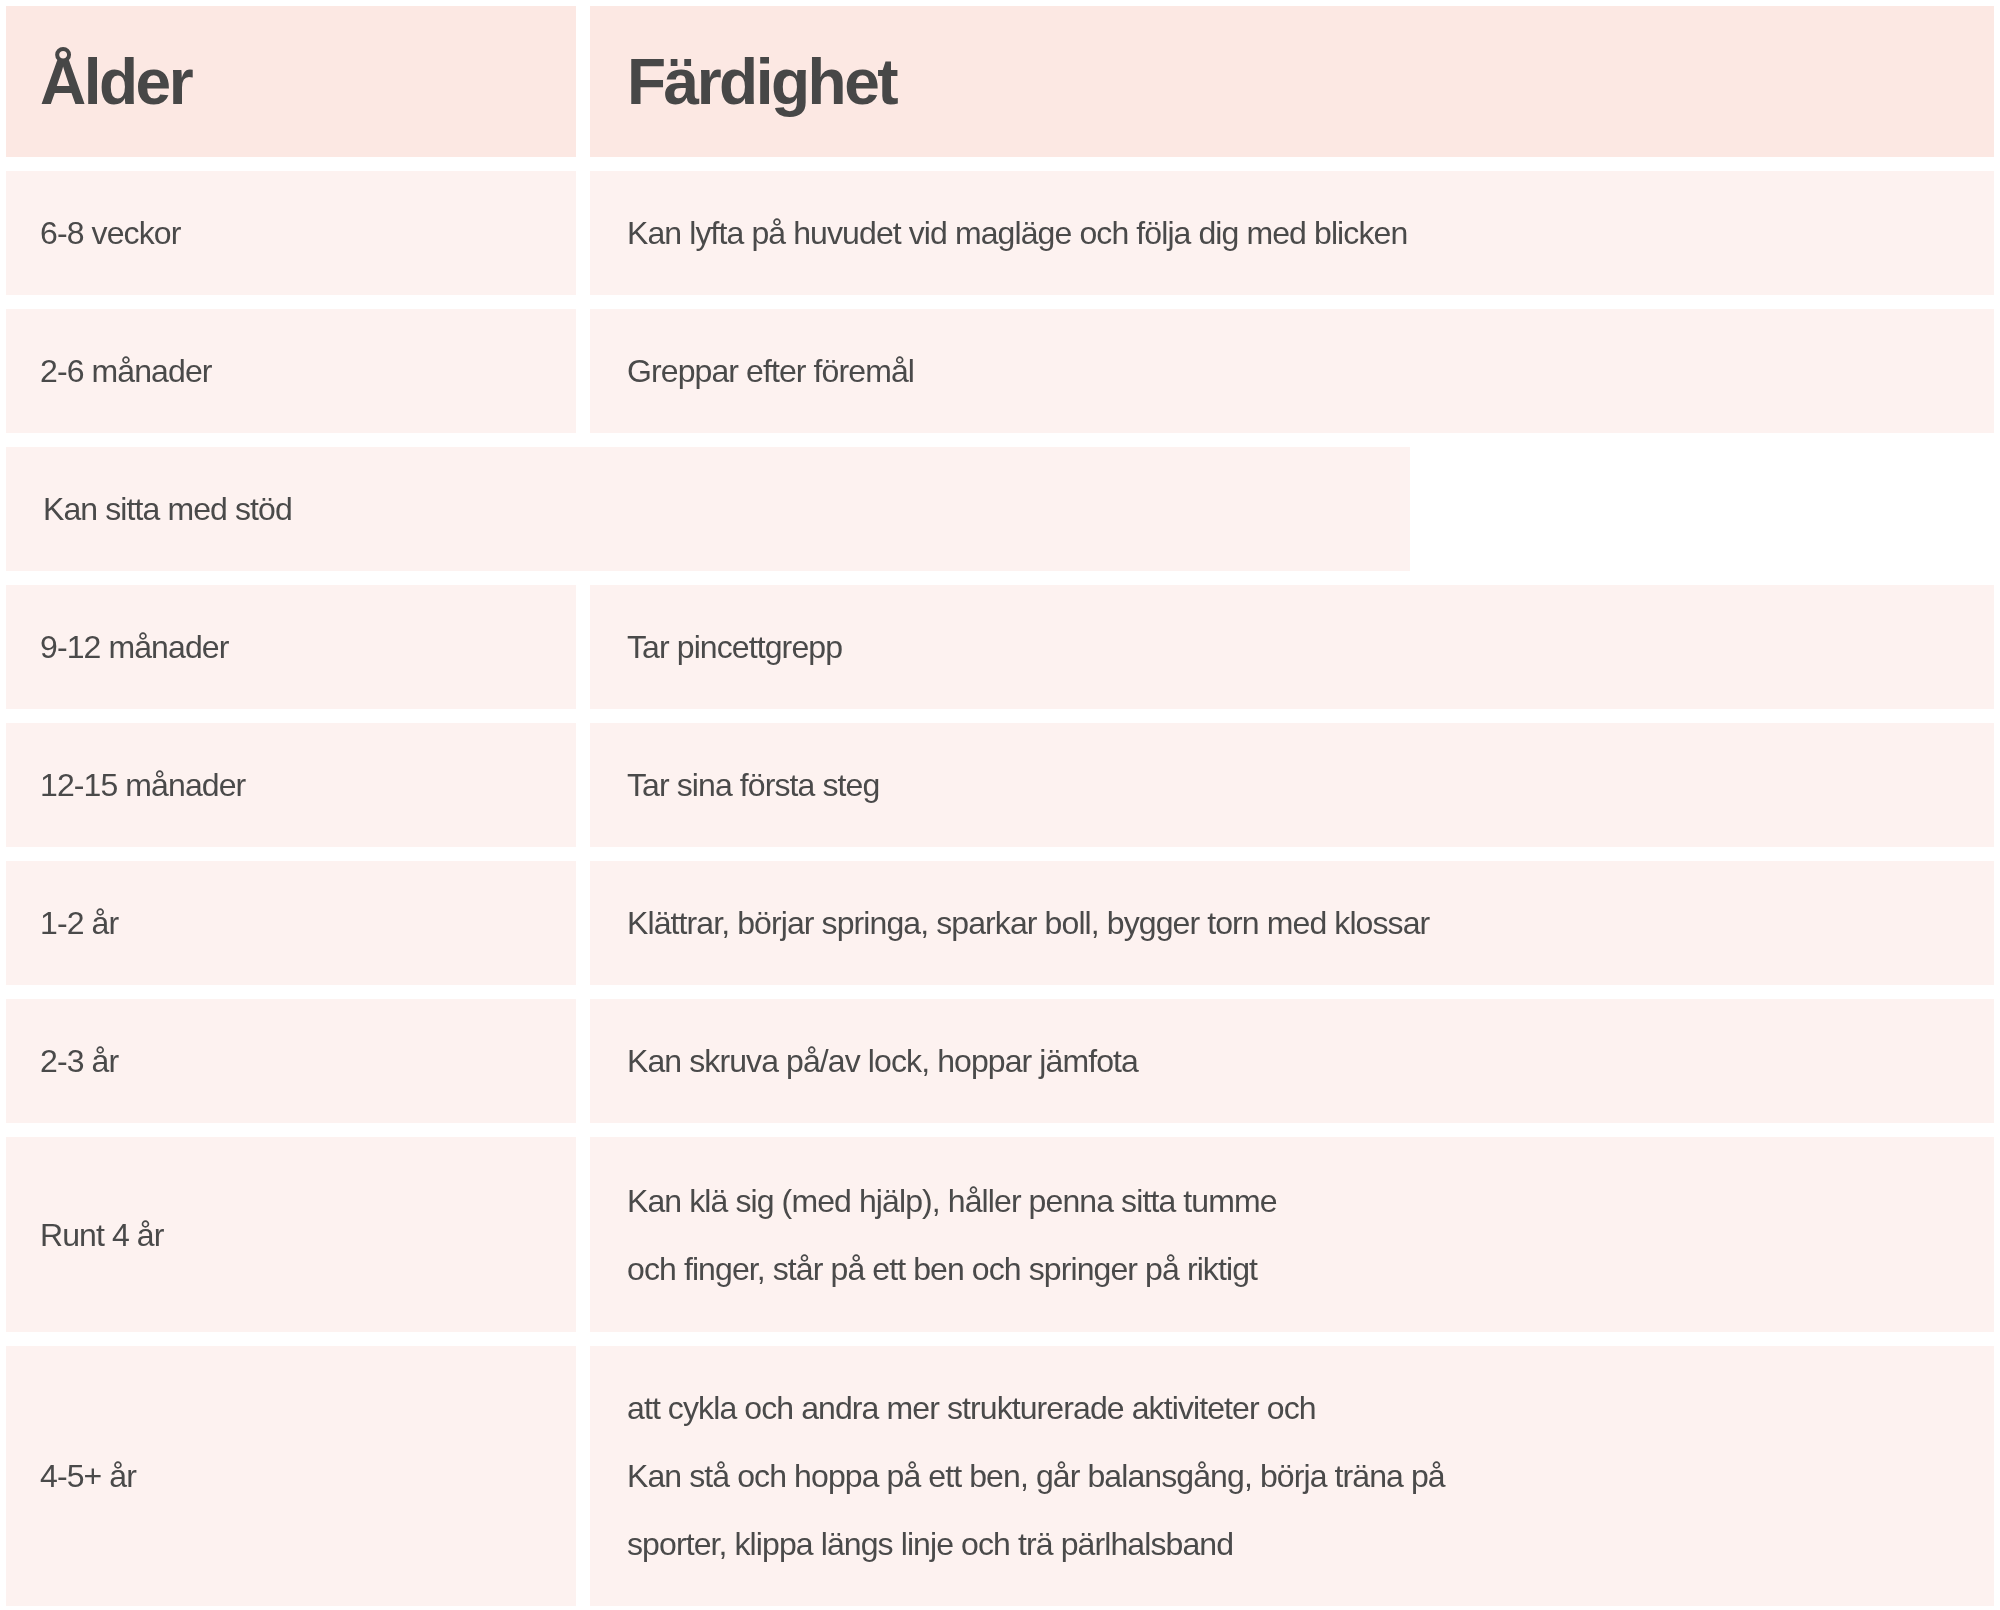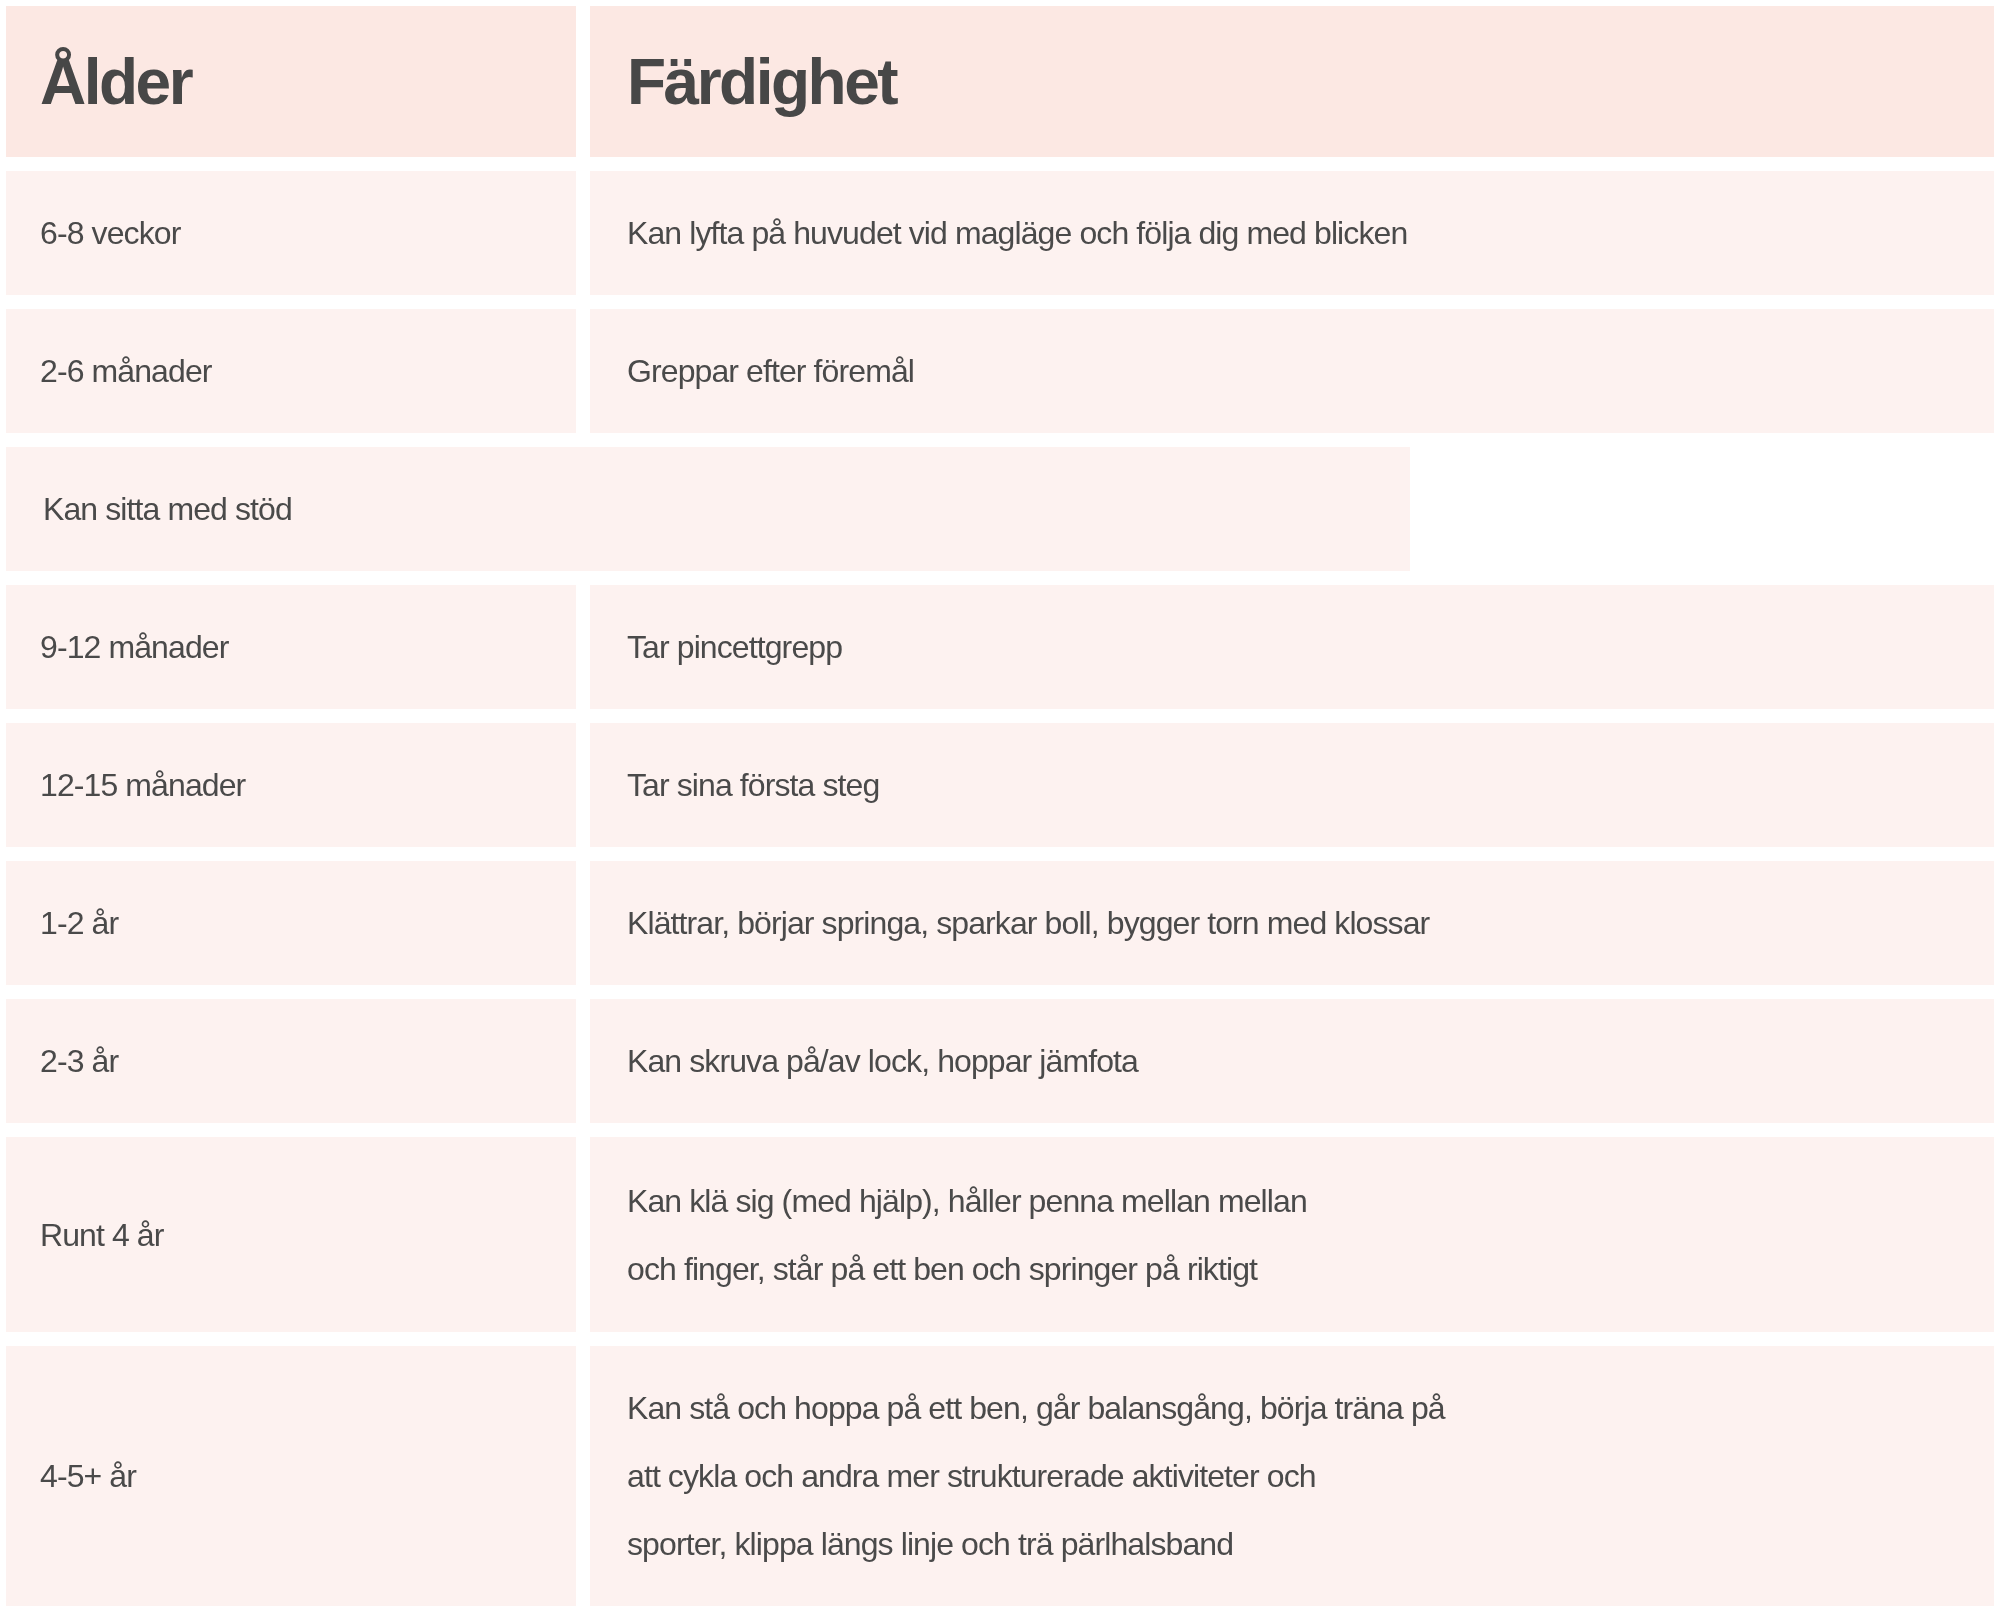--- a/index.html
+++ b/index.html
@@ -119,28 +119,28 @@
         </div>
         <div class="cell skill">
           <span class="line">Kan skruva på/av lock, hoppar jämfota</span>
         </div>
       </div>
       <div class="row body h2">
         <div class="cell age">
           <span>Runt 4 år</span>
         </div>
         <div class="cell skill">
-          <span class="line">Kan klä sig (med hjälp), håller penna mellan mellan</span>
+          <span class="line">Kan klä sig (med hjälp), håller penna sitta tumme</span>
           <span class="line">och finger, står på ett ben och springer på riktigt</span>
         </div>
       </div>
       <div class="row body h3">
         <div class="cell age">
           <span>4-5+ år</span>
         </div>
         <div class="cell skill">
+          <span class="line">att cykla och andra mer strukturerade aktiviteter och</span>
           <span class="line">Kan stå och hoppa på ett ben, går balansgång, börja träna på</span>
-          <span class="line">att cykla och andra mer strukturerade aktiviteter och</span>
           <span class="line">sporter, klippa längs linje och trä pärlhalsband</span>
         </div>
       </div>
     </div>
 </div>
 
 </body></html>

